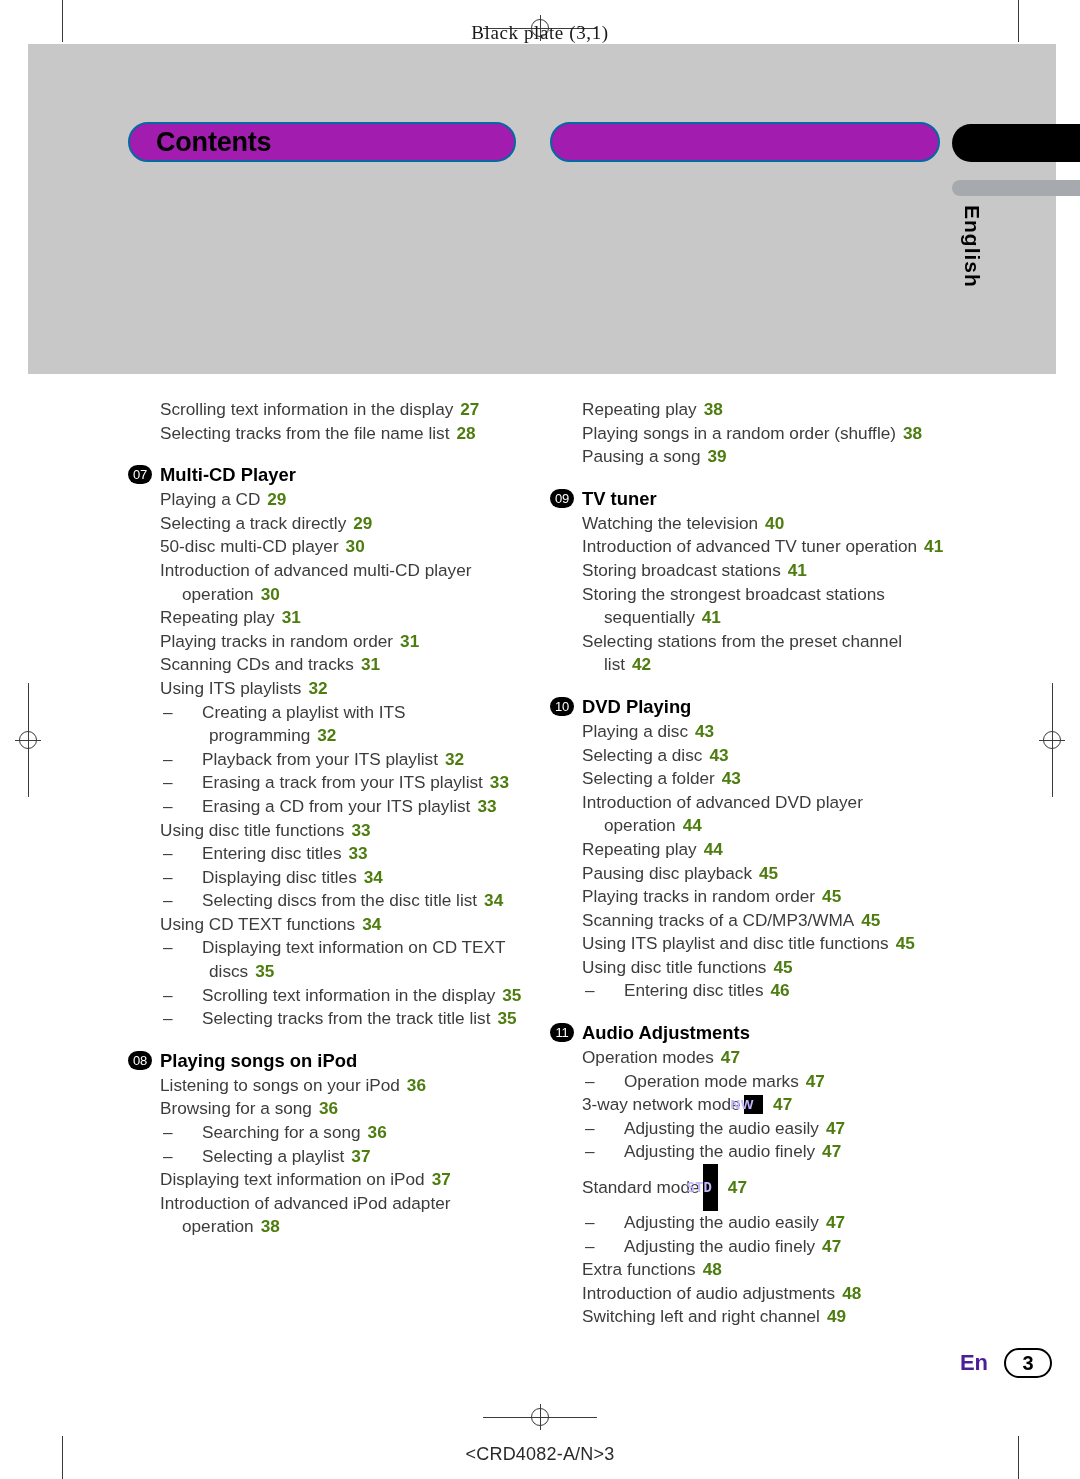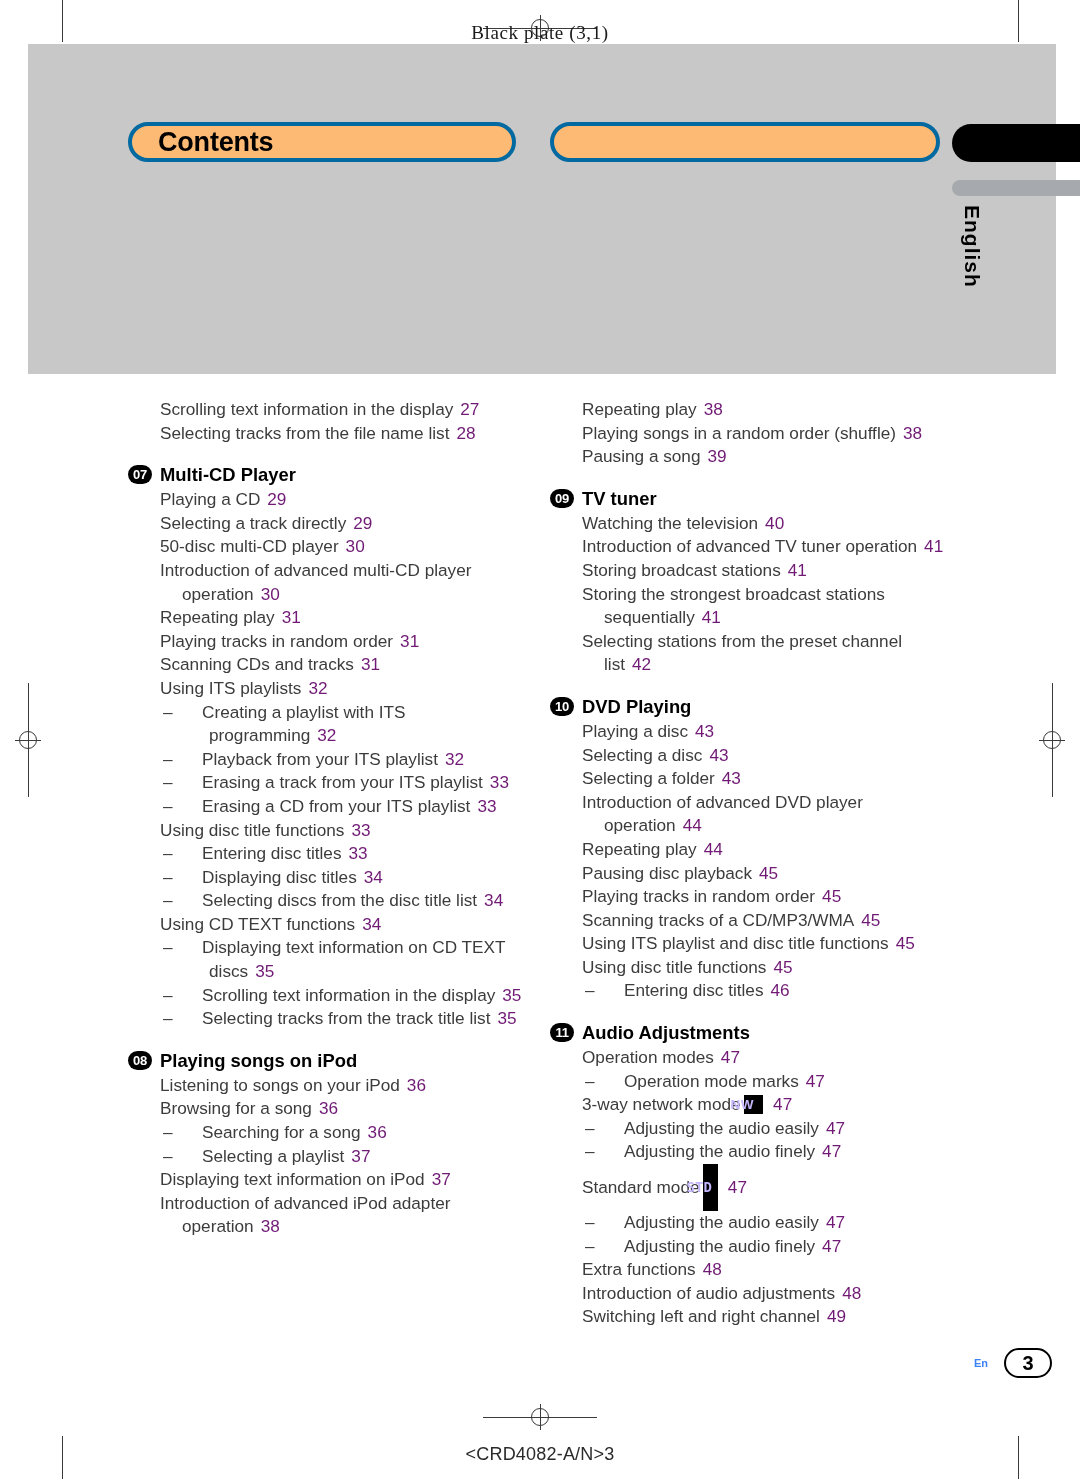--- a/index.html
+++ b/index.html
@@ -86,22 +86,22 @@
     left: 28px;
     top: 44px;
     width: 1028px;
     height: 330px;
     background: #c8c8c8;
   }
 
   
   .title-pill {
     position: absolute;
-    background: #fdba74;
-    border: 4px solid #0369a1;
+    background: #a21caf;
+    border: 2px solid #0369a1;
     border-radius: 26px;
     height: 40px;
     box-sizing: border-box;
   }
   #pill-contents {
     left: 128px;
     top: 122px;
     width: 388px;
   }
   #pill-blank {
@@ -171,22 +171,22 @@
   .entry {
     position: relative;
     font-size: 17.2px;
     line-height: 23.6px;
     color: #3c3c3c;
     padding-left: 32px;
     text-indent: 0;
   }
   .entry .txt { }
   .entry .pg {
-    font-weight: normal;
-    color: #701a75;
+    font-weight: bold;
+    color: #4d7c0f;
     margin-left: 7px;
     white-space: nowrap;
   }
 
   
   .lvl1 {
     padding-left: 32px;
     text-indent: -0px;
   }
   
@@ -227,21 +227,21 @@
   .sec-head .badge {
     position: absolute;
     left: 0;
     top: 3px;
     width: 24px;
     height: 19px;
     background: #000;
     border-radius: 10px;
     color: #fff;
     font-size: 13px;
-    font-weight: bold;
+    font-weight: normal;
     line-height: 19px;
     text-align: center;
     letter-spacing: -0.3px;
   }
 
   
   .mode-mark {
     display: inline-block;
     background: #000;
     color: #c4b5fd;
@@ -263,23 +263,23 @@
   
   .footer-page {
     position: absolute;
     right: 28px;
     top: 1348px;
     display: flex;
     align-items: center;
     gap: 16px;
   }
   .footer-page .en {
-    font-size: 11px;
-    font-weight: bold;
-    color: #3b82f6;
+    font-size: 22px;
+    font-weight: bold;
+    color: #4c1d95;
   }
   .footer-page .pagenum {
     width: 48px;
     height: 30px;
     border: 2px solid #000;
     border-radius: 15px;
     box-sizing: border-box;
     text-align: center;
     line-height: 26px;
     font-size: 20px;

